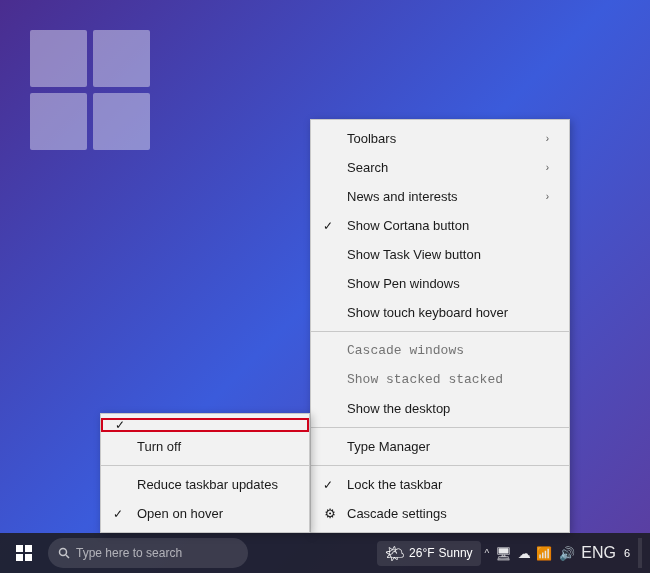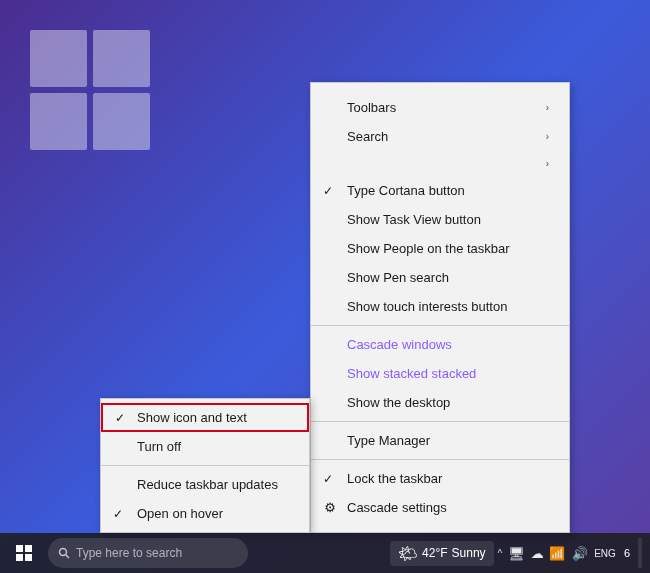--- a/index.html
+++ b/index.html
@@ -138,36 +138,37 @@
       position: relative;
       bottom: 0;
     }
 
     
     .main-menu {
       background: #f2f2f2;
       border: 1px solid #c8c8c8;
       box-shadow: 2px 2px 8px rgba(0,0,0,0.25);
       min-width: 260px;
-      padding: 10px 0;
+      padding: 4px 0;
     }
 
     .menu-item {
       display: flex;
       align-items: center;
       padding: 7px 20px 7px 36px;
       cursor: pointer;
       position: relative;
       color: #1a1a1a;
       white-space: nowrap;
     }
 
     .menu-item.disabled {
-      color: #8b5cf6;
+      color: #737373;
       cursor: default;
+      font-family: Liberation Mono, monospace;
     }
 
     .menu-item .checkmark {
       position: absolute;
       left: 12px;
       font-size: 12px;
       color: #1a1a1a;
     }
 
     .menu-item .arrow {
@@ -222,21 +223,20 @@
       <div></div>
     </div>
   </div>
 
   <div class="context-menu-wrapper">
 
     <div class="sub-menu">
 
       <div class="menu-item highlighted">
         <span class="checkmark">✓</span>
-        <span>Show icon and text</span>
       </div>
 
 
       <div class="menu-item">
         <span>Turn off</span>
       </div>
       <div class="menu-divider"></div>
 
       <div class="menu-item">
         <span>Reduce taskbar updates</span>
@@ -254,42 +254,40 @@
         <span>Toolbars</span>
         <span class="arrow">›</span>
       </div>
 
       <div class="menu-item">
         <span>Search</span>
         <span class="arrow">›</span>
       </div>
 
       <div class="menu-item">
+        <span>News and interests</span>
         <span class="arrow">›</span>
       </div>
 
       <div class="menu-item">
         <span class="checkmark">✓</span>
-        <span>Type Cortana button</span>
+        <span>Show Cortana button</span>
       </div>
 
       <div class="menu-item">
         <span>Show Task View button</span>
       </div>
 
-      <div class="menu-item">
-        <span>Show People on the taskbar</span>
-      </div>
-
-      <div class="menu-item">
-        <span>Show Pen search</span>
-      </div>
-
-      <div class="menu-item">
-        <span>Show touch interests button</span>
+
+      <div class="menu-item">
+        <span>Show Pen windows</span>
+      </div>
+
+      <div class="menu-item">
+        <span>Show touch keyboard hover</span>
       </div>
       <div class="menu-divider"></div>
 
       <div class="menu-item disabled">
         <span>Cascade windows</span>
       </div>
 
       <div class="menu-item disabled">
         <span>Show stacked stacked</span>
       </div>
@@ -334,31 +332,31 @@
         <circle cx="5" cy="5" r="3.5" fill="none" stroke="rgba(255,255,255,0.7)" stroke-width="1.5"></circle>
         <line x1="8" y1="8" x2="11" y2="11" stroke="rgba(255,255,255,0.7)" stroke-width="1.5"></line>
       </svg>
       <span style="color:rgba(255,255,255,0.6); font-size:12px;">Type here to search</span>
     </div>
 
     <div class="taskbar-right">
 
       <div class="weather-widget">
         <span class="weather-icon">🌤</span>
-        <span>42°F</span>
+        <span>26°F</span>
         <span>Sunny</span>
       </div>
 
       <div class="taskbar-icons">
         <span style="font-size:10px; color:rgba(255,255,255,0.8);">^</span>
         <span style="font-size:13px;">🖥</span>
         <span style="font-size:13px;">☁</span>
         <span style="font-size:13px;">📶</span>
         <span style="font-size:13px;">🔊</span>
-        <span style="font-size:10px;">ENG</span>
+        <span style="font-size:16px;">ENG</span>
       </div>
 
       <div class="taskbar-time">
         <span>6</span>
       </div>
 
       <div style="width:4px; height:30px; background:rgba(255,255,255,0.1); cursor:pointer;"></div>
     </div>
   </div>
 

